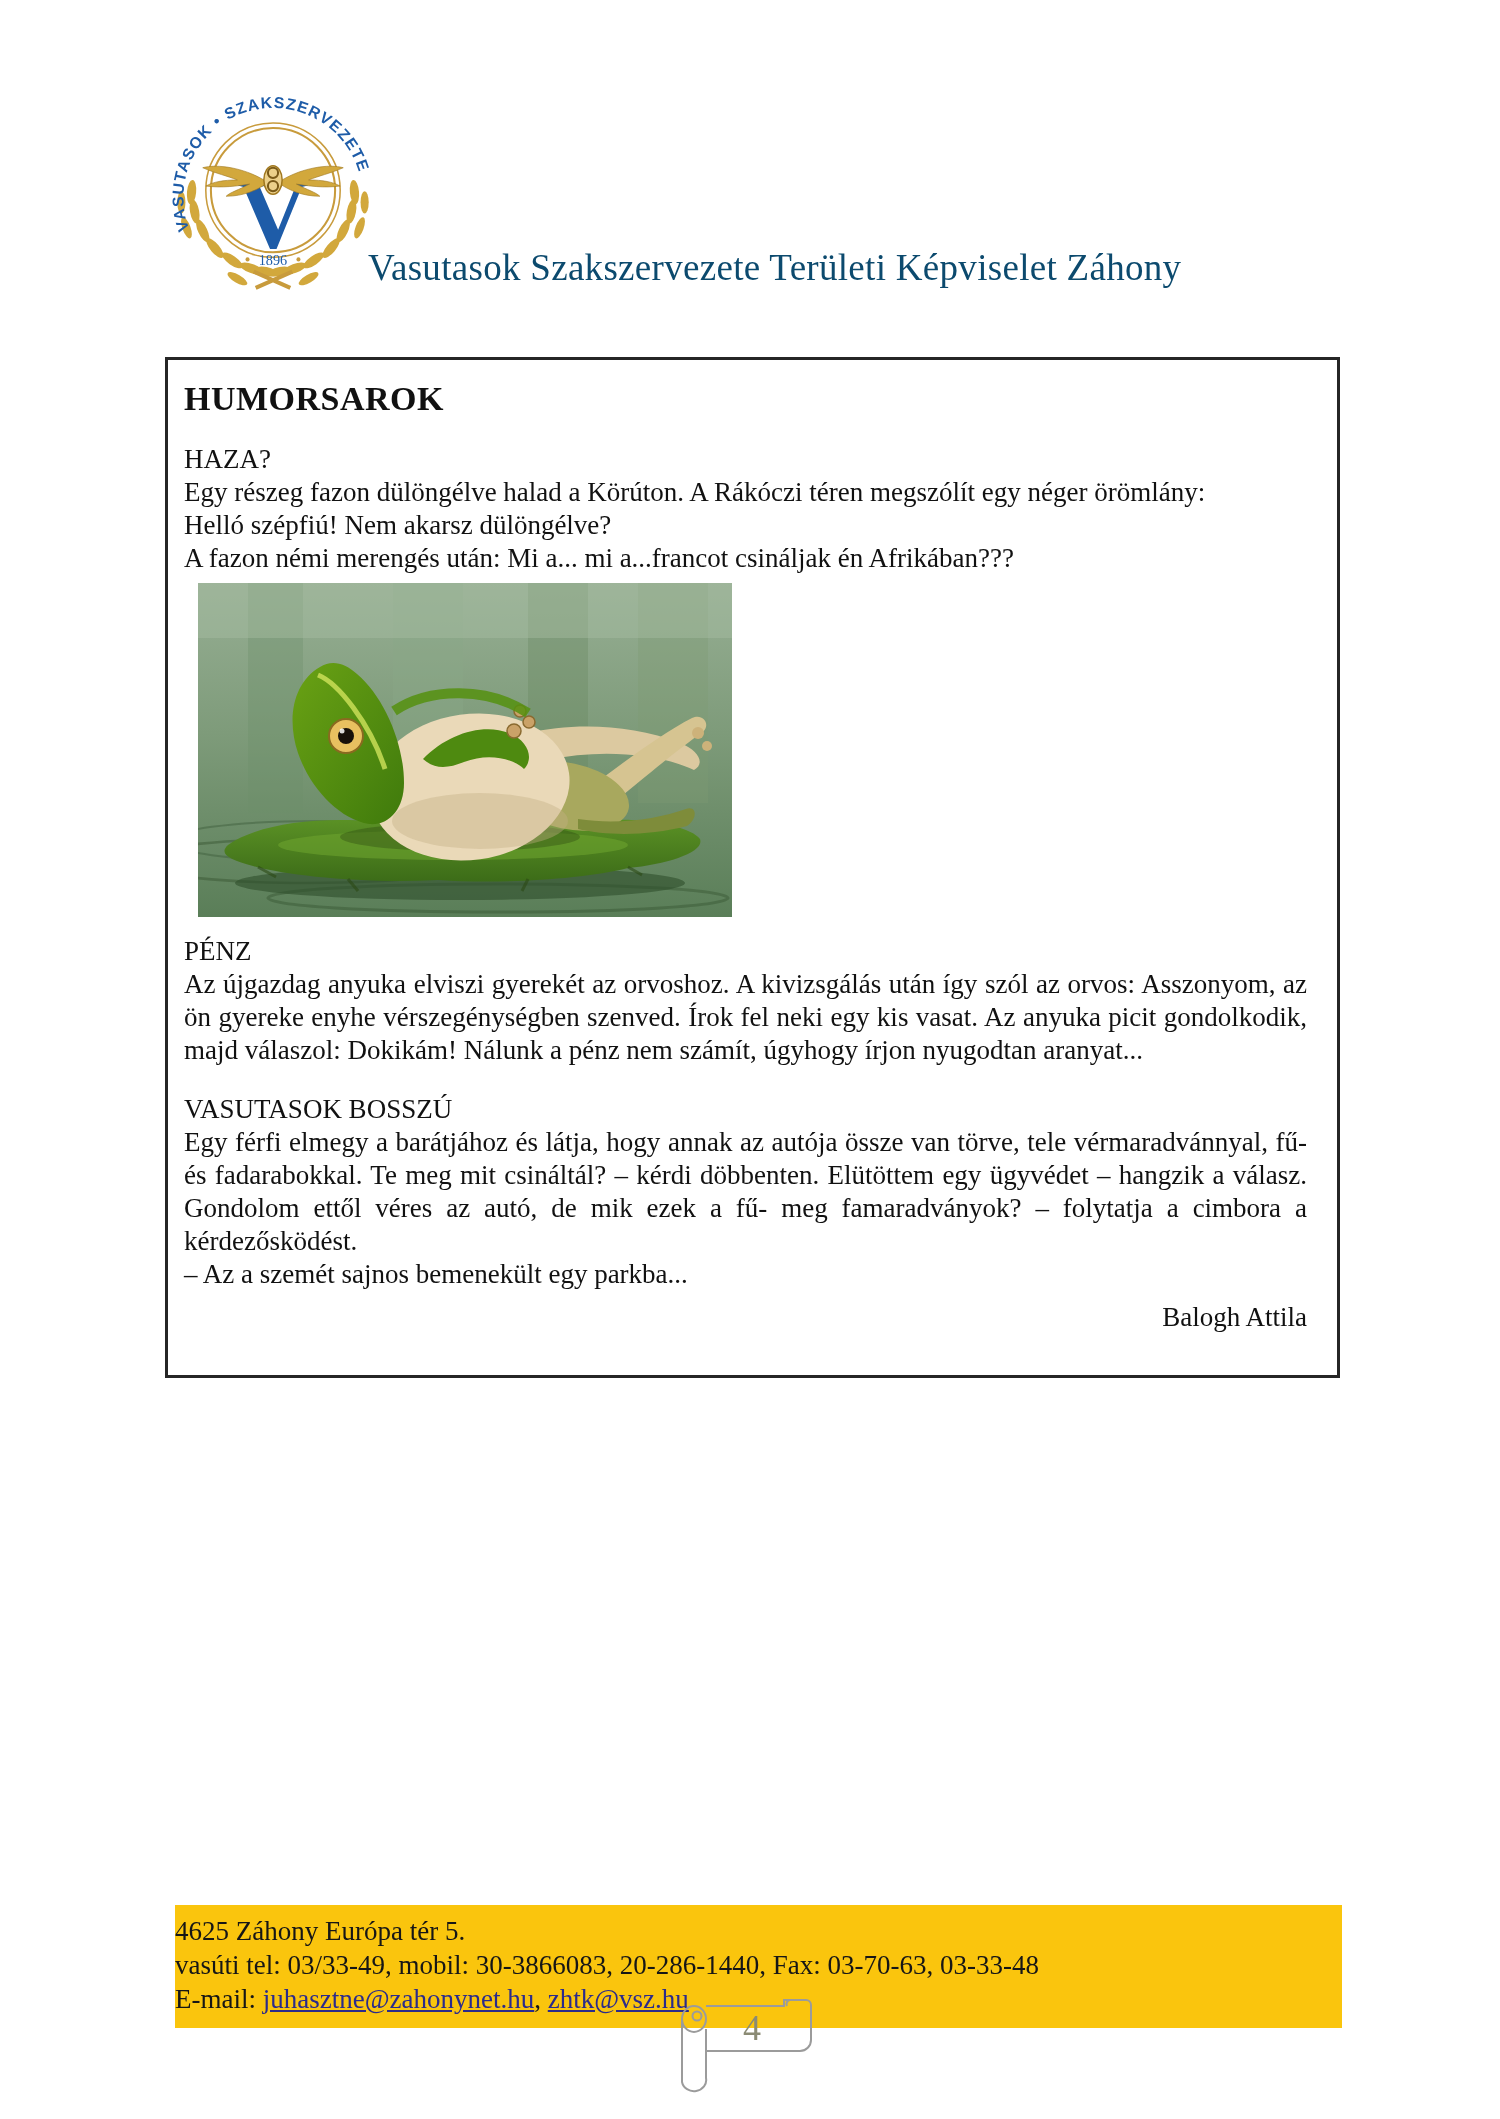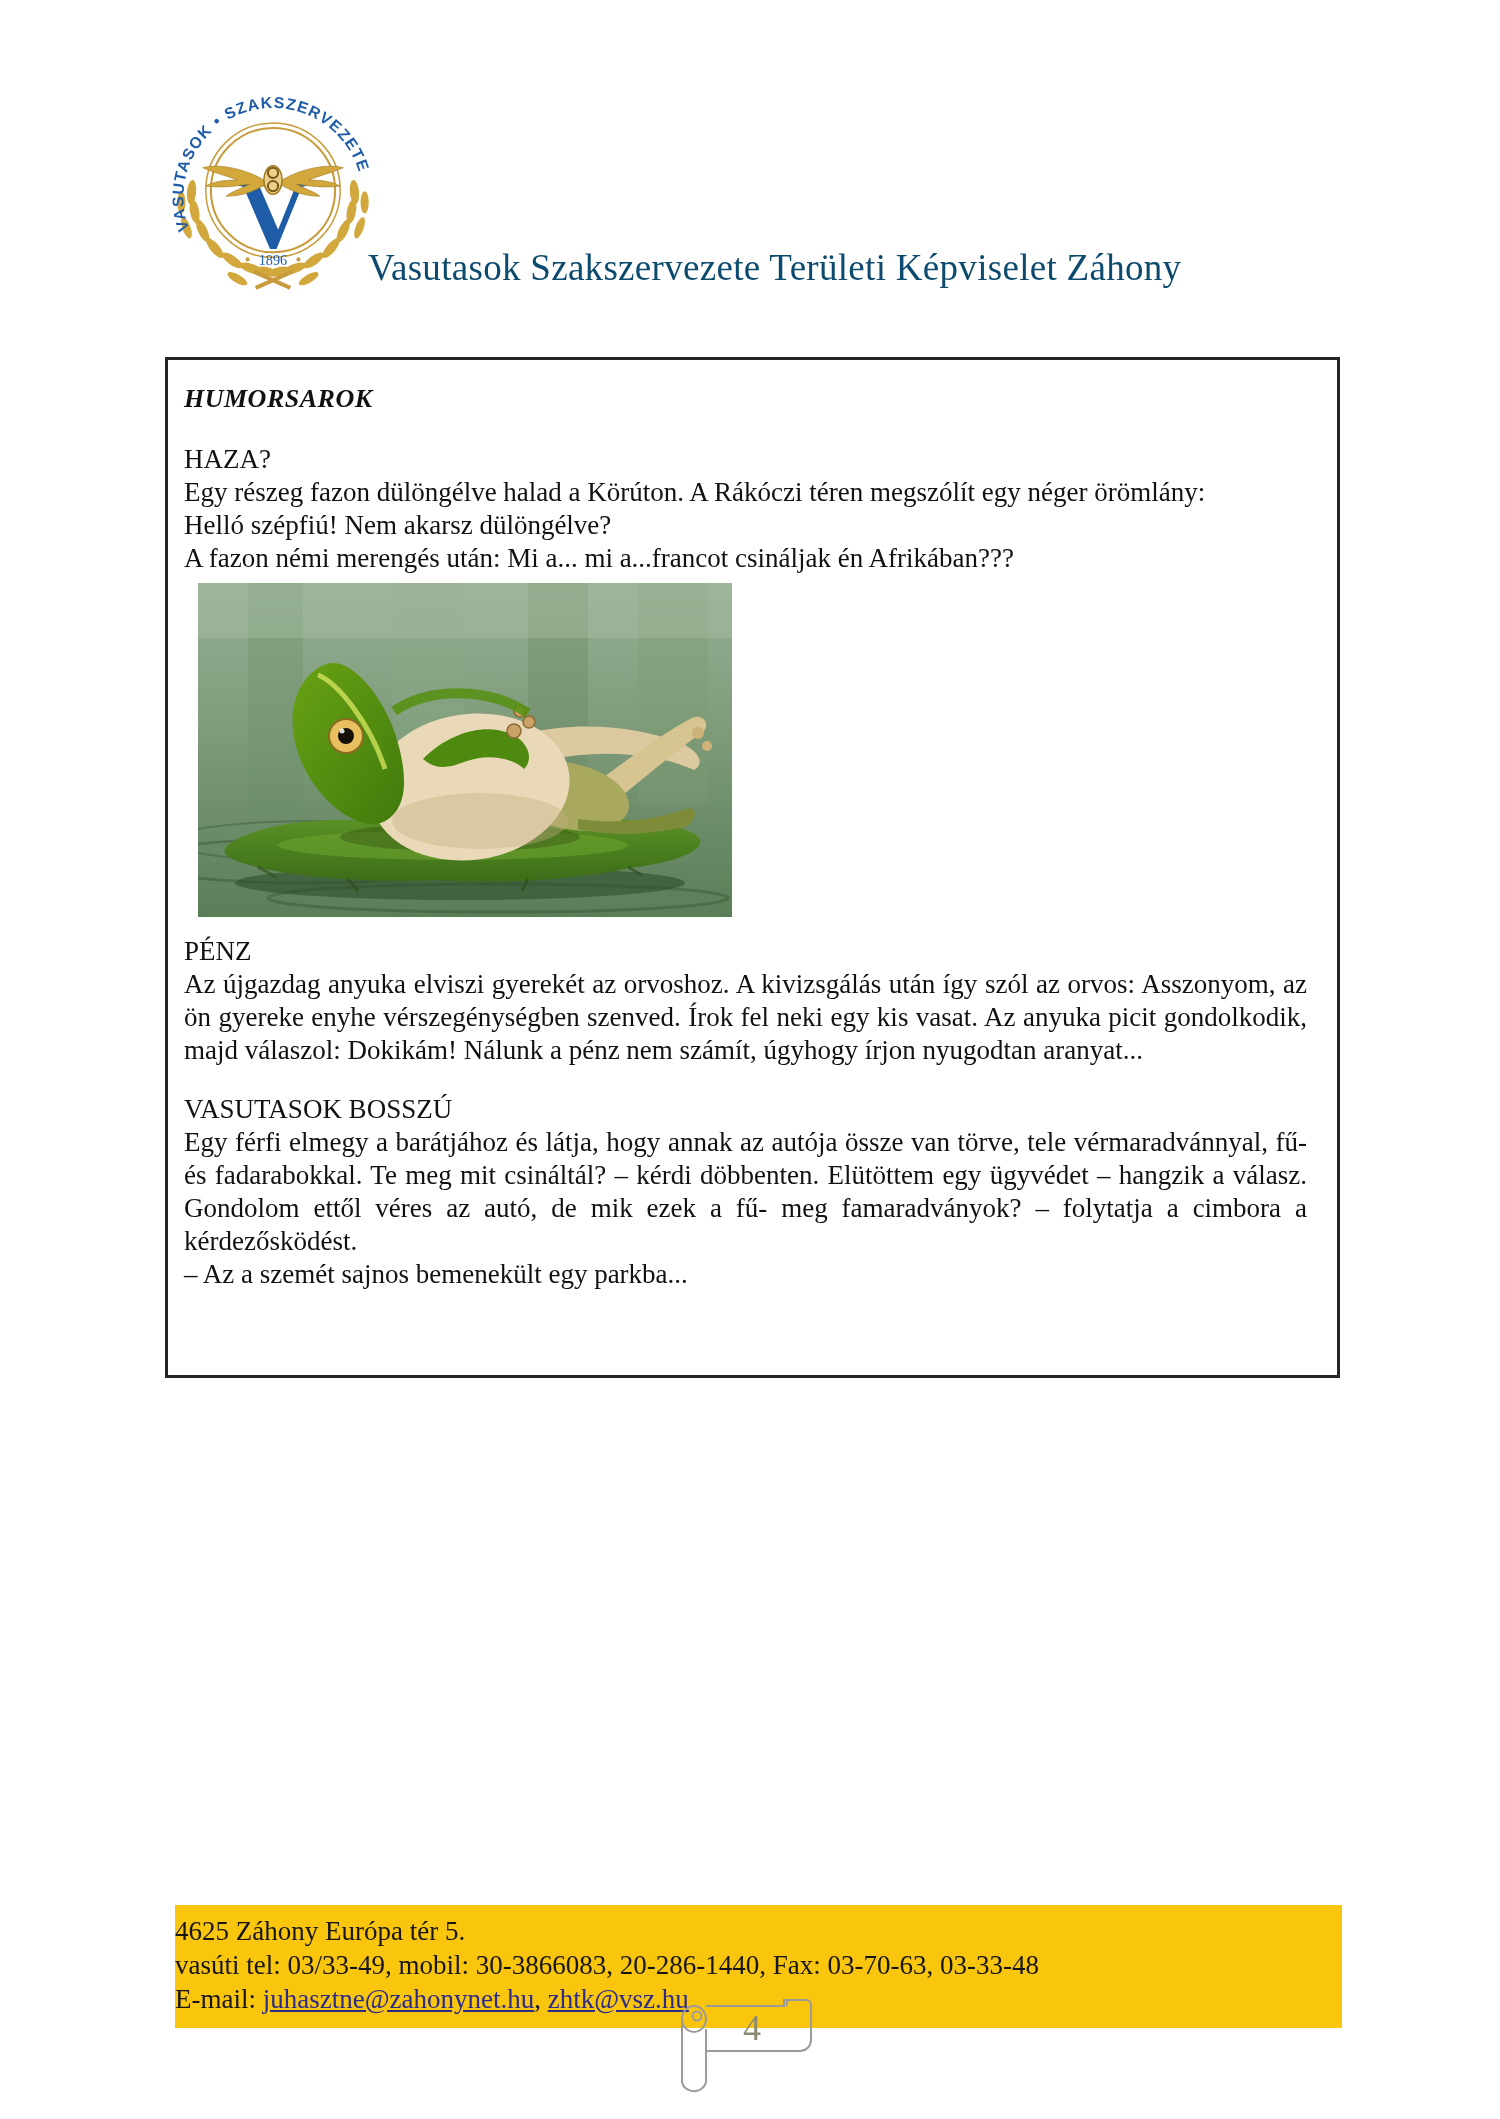--- a/index.html
+++ b/index.html
@@ -10,21 +10,21 @@
   .logo{position:absolute;left:166px;top:70px;width:214px;height:224px;}
   .title{
     position:absolute;left:368px;top:246px;font-size:37px;color:#0c4a6e;
     white-space:nowrap;letter-spacing:0.3px;
   }
   .humor-box{
     position:absolute;left:165px;top:357px;width:1175px;height:1021px;
     border:3px solid #262626;box-sizing:border-box;
     padding:22px 30px 0 16px;
   }
-  .box-title{font-weight:bold;font-size:26px;line-height:33px;margin:0 0 28px 0;letter-spacing:0.5px;font-style:italic;}
+  .box-title{font-weight:bold;font-size:34px;line-height:33px;margin:0 0 28px 0;letter-spacing:0.5px;}
   .joke-heading{font-size:27px;line-height:33px;margin:0;}
   .joke-line{font-size:27px;line-height:33px;margin:0;}
   .joke-para{font-size:27px;line-height:33px;margin:0;text-align:justify;}
   .mt26{margin-top:26px;}
   .frog-figure{display:block;width:534px;height:334px;margin:8px 0 18px 14px;}
   .signature{font-size:27px;line-height:33px;text-align:right;margin-top:10px;}
   .footer{
     position:absolute;left:175px;top:1905px;width:1167px;height:123px;
     background:#FAC50D;font-size:27px;line-height:34px;
     padding-top:9px;box-sizing:border-box;color:#161616;
@@ -164,20 +164,21 @@
       <div class="joke-heading">PÉNZ</div>
       <div class="joke-para">Az újgazdag anyuka elviszi gyerekét az orvoshoz. A kivizsgálás után így szól az orvos: Asszonyom, az ön gyereke enyhe vérszegénységben szenved. Írok fel neki egy kis vasat. Az anyuka picit gondolkodik, majd válaszol: Dokikám! Nálunk a pénz nem számít, úgyhogy írjon nyugodtan aranyat...</div>
     </div>
 
     <div class="mt26">
       <div class="joke-heading">VASUTASOK BOSSZÚ</div>
       <div class="joke-para">Egy férfi elmegy a barátjához és látja, hogy annak az autója össze van törve, tele vérmaradvánnyal, fű- és fadarabokkal. Te meg mit csináltál? – kérdi döbbenten. Elütöttem egy ügyvédet – hangzik a válasz. Gondolom ettől véres az autó, de mik ezek a fű- meg famaradványok? – folytatja a cimbora a kérdezősködést.</div>
       <div class="joke-line">– Az a szemét sajnos bemenekült egy parkba...</div>
     </div>
 
+    <div class="signature">Balogh Attila</div>
   </div>
 
   <div class="footer" style="background: rgb(250, 197, 13);">
     <div>4625 Záhony Európa tér 5.</div>
     <div>vasúti tel: 03/33-49, mobil: 30-3866083, 20-286-1440, Fax: 03-70-63, 03-33-48</div>
     <div>
       <span>E-mail: </span><a class="email-link" href="#" style="color: rgb(43, 43, 140);">juhasztne@zahonynet.hu</a><span>, </span><a class="email-link" href="#" style="color: rgb(43, 43, 140); text-decoration: underline;">zhtk@vsz.hu</a>
     </div>
   </div>
 

